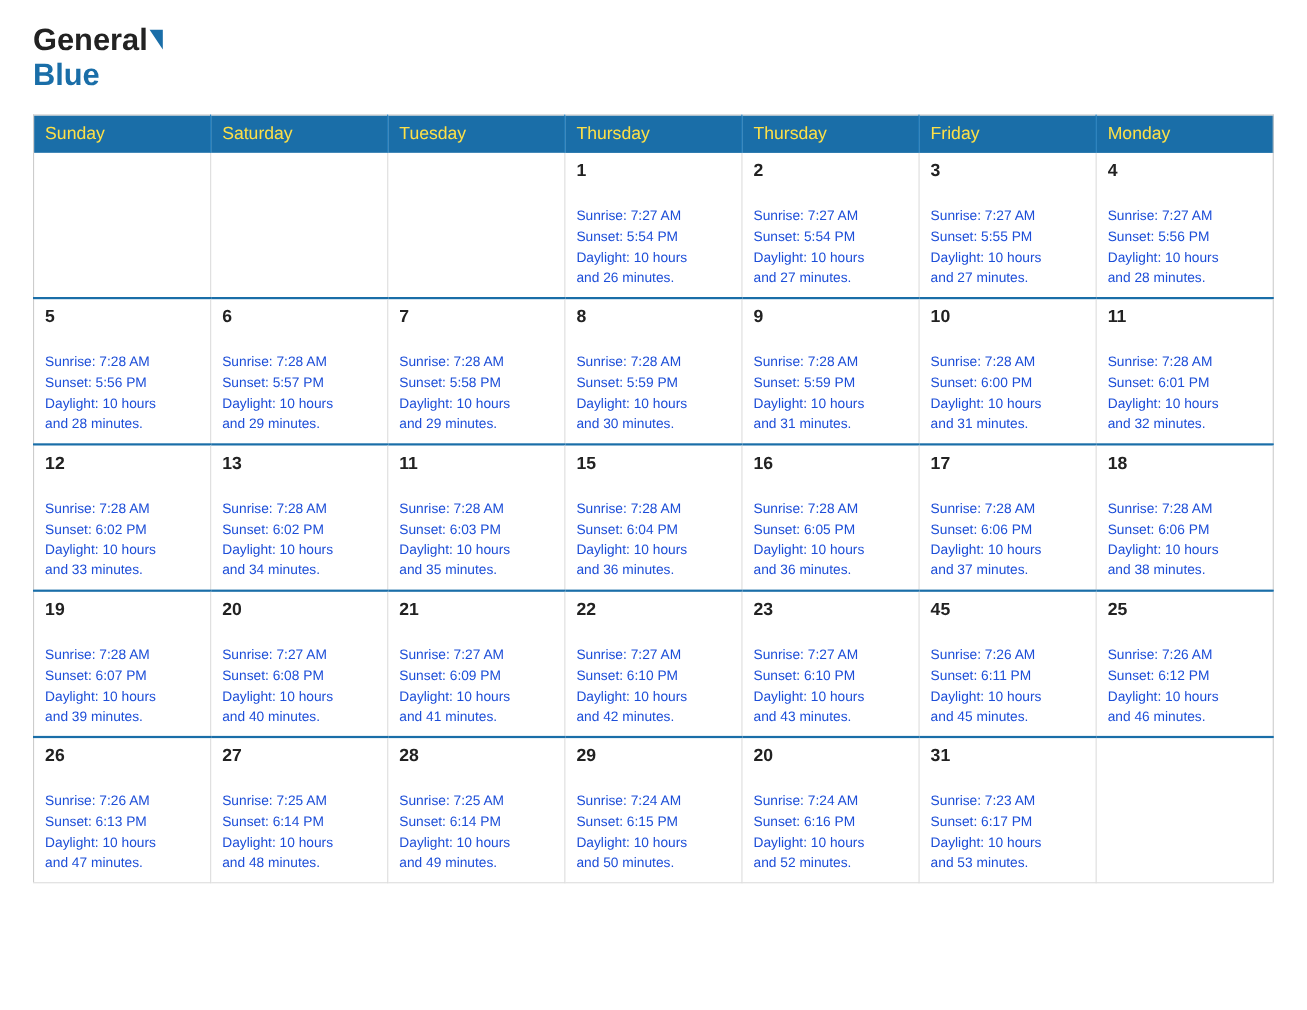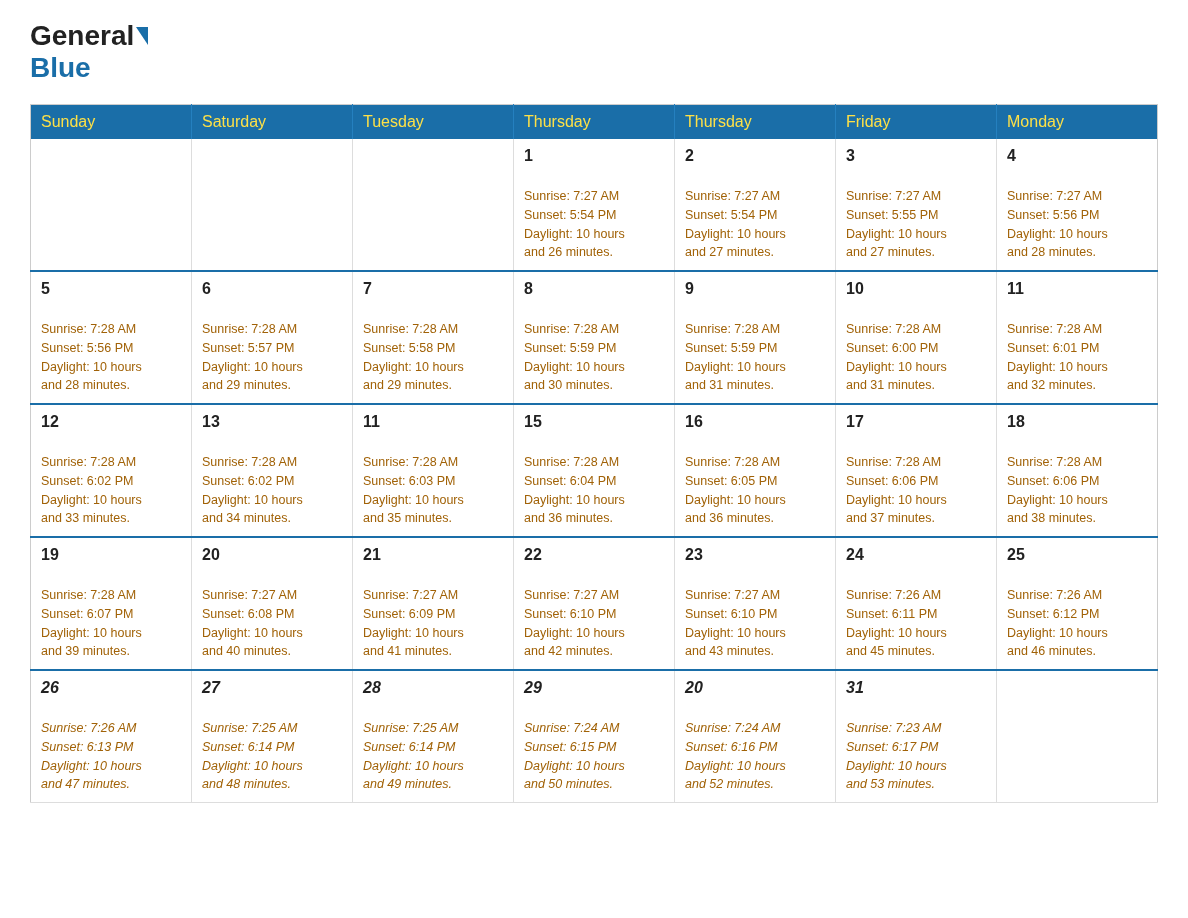--- a/index.html
+++ b/index.html
@@ -82,30 +82,29 @@
     }
     .calendar td:last-child { border-right: none; }
     .day-number {
       font-size: 16px;
       color: #222;
       font-weight: bold;
       margin-bottom: 4px;
     }
     .day-info {
       font-size: 12.5px;
-      color: #a16207;
+      color: #1d4ed8;
       line-height: 1.5;
       margin-top: 22px;
     }
     .empty-cell {
       background: #fff;
     }
     .last-row td {
       border-bottom: 1px solid #ddd;
-      font-style: italic;
     }
   </style>
 </head>
 <body>
 
 <div class="header">
   <div class="logo">
     <div class="logo-text">
       <span class="logo-general">General</span>
         <span class="logo-arrow"></span>
@@ -223,21 +222,21 @@
         </td>
         <td>
           <div class="day-number">22</div>
           <div class="day-info">Sunrise: 7:27 AM<br>Sunset: 6:10 PM<br>Daylight: 10 hours<br>and 42 minutes.</div>
         </td>
         <td>
           <div class="day-number">23</div>
           <div class="day-info">Sunrise: 7:27 AM<br>Sunset: 6:10 PM<br>Daylight: 10 hours<br>and 43 minutes.</div>
         </td>
         <td>
-          <div class="day-number">24</div>
+          <div class="day-number">45</div>
           <div class="day-info">Sunrise: 7:26 AM<br>Sunset: 6:11 PM<br>Daylight: 10 hours<br>and 45 minutes.</div>
         </td>
         <td>
           <div class="day-number">25</div>
           <div class="day-info">Sunrise: 7:26 AM<br>Sunset: 6:12 PM<br>Daylight: 10 hours<br>and 46 minutes.</div>
         </td>
       </tr>
       <tr class="last-row">
         <td>
           <div class="day-number">26</div>

